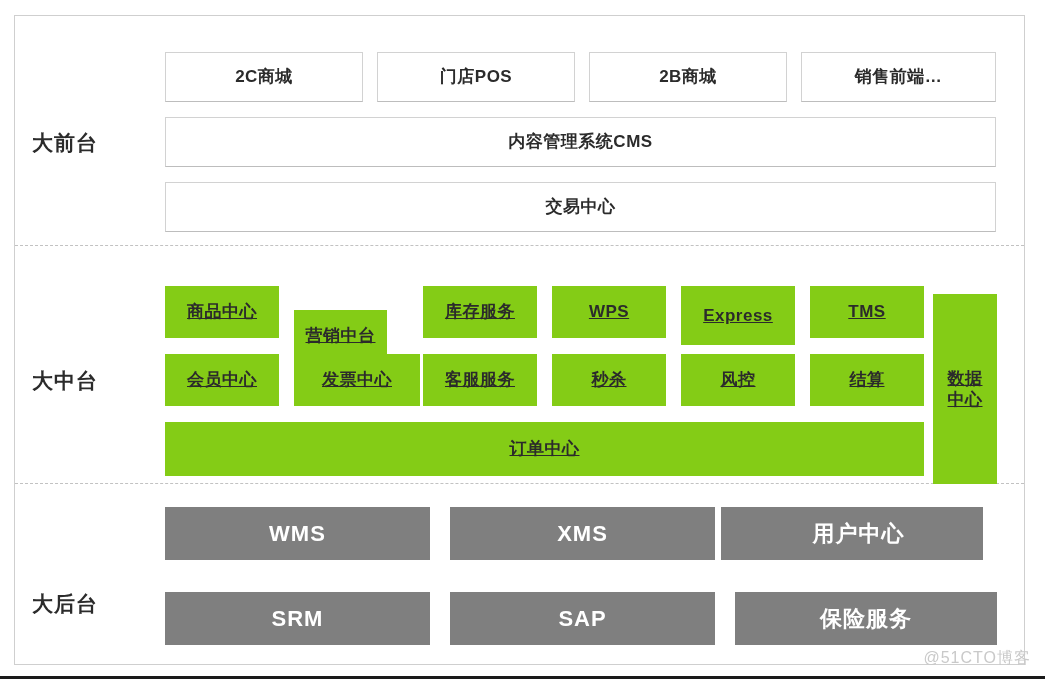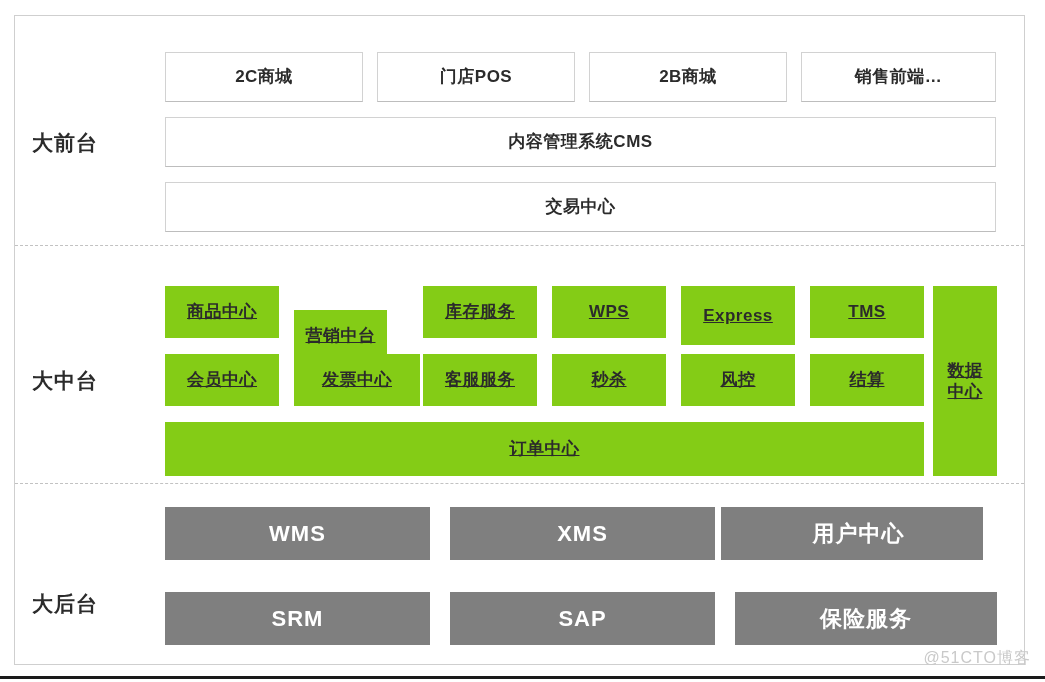--- a/index.html
+++ b/index.html
@@ -101,20 +101,21 @@
     border: none;
     font-size: 17px;
     font-weight: bold;
     color: #2b2b2b;
     letter-spacing: .5px;
     text-decoration: underline;
   }
   .box-mid.stack {
     flex-direction: column;
     line-height: 1.25;
+    margin-top: 8px;
   }
 
   
   .box-back {
     background: #7f7f7f;
     border: none;
     font-size: 22px;
     font-weight: bold;
     color: #ffffff;
     letter-spacing: 1px;

